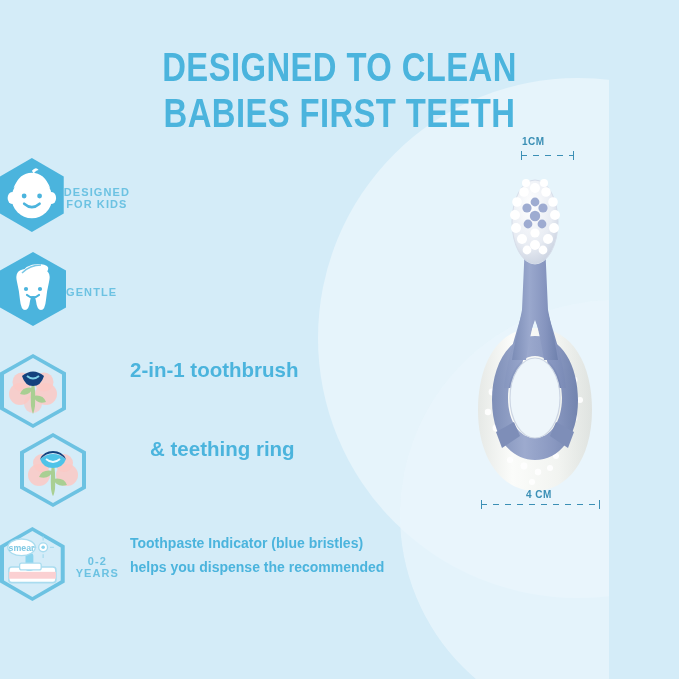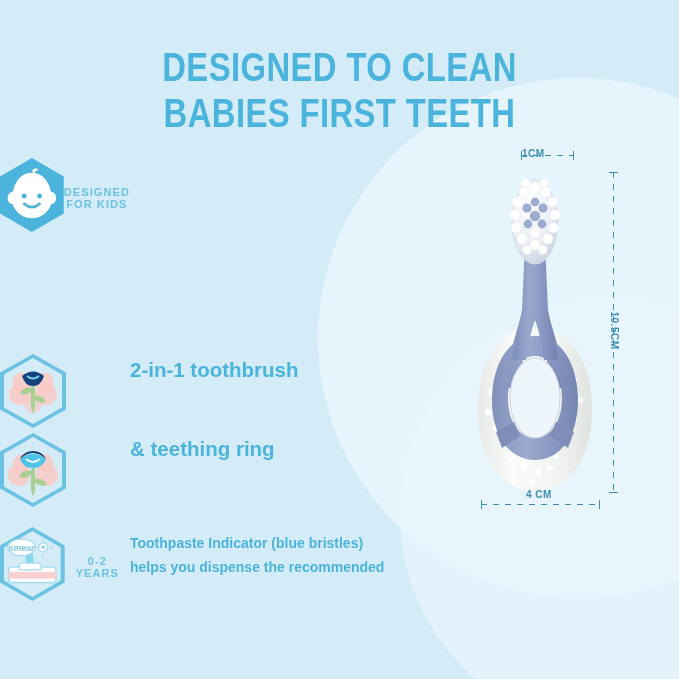--- a/index.html
+++ b/index.html
@@ -3,21 +3,21 @@
 <meta charset="utf-8">
 <style>
   html,body{margin:0;padding:0;}
   body{
     width:679px;height:679px;
     background:#d4ecf8;
     font-family:"Liberation Sans", sans-serif;
     overflow:hidden;
     position:relative;
   }
-  #stage{position:absolute;inset:0;width:679px;height:679px;overflow:hidden;}
+  #stage{position:absolute;inset:0;width:609px;height:679px;overflow:hidden;}
 
   
   .halo{
     position:absolute;
     left:318px;top:78px;
     width:520px;height:520px;
     border-radius:50%;
     background:#e6f4fb;
     filter:blur(0.6px);
   }
@@ -146,20 +146,34 @@
         </svg>
       </div>
       <div class="badge-label">
         <div>DESIGNED</div>
         <div>FOR KIDS</div>
       </div>
     </div>
   </div>
 
   <div class="row" style="top:252px;">
+    <div class="badge-col">
+      <div class="hex">
+        <div class="hexbg"></div>
+        <svg class="hexinner" viewBox="0 0 66 74">
+          <path d="M17 30 q-3 -12 8 -13 q8 0 8 4 q0 -4 8 -4 q11 1 8 13 q-2 8 -3 18 q-1 10 -5 10 q-4 0 -5 -9 q-1 -5 -3 -5 q-2 0 -3 5 q-1 9 -5 9 q-4 0 -5 -10 q-1 -10 -3 -18 z" fill="#ffffff"></path>
+          <circle cx="26" cy="37" r="2.1" fill="#4bb4dd"></circle>
+          <circle cx="40" cy="37" r="2.1" fill="#4bb4dd"></circle>
+          <path d="M27 43 Q33 48 39 43" stroke="#4bb4dd" stroke-width="2.2" fill="none" stroke-linecap="round"></path>
+          <path d="M20 23 q6 -12 20 -11 q10 1 8 6 q-3 7 -14 8 q-9 1 -14 -3 z" fill="#ffffff"></path>
+          <path d="M22 21 q8 -8 19 -8" stroke="#4bb4dd" stroke-width="1.5" fill="none" opacity=".75"></path>
+        </svg>
+      </div>
+      <div class="badge-label">GENTLE</div>
+    </div>
   </div>
 
   <div class="row" style="top:354px;">
     <div class="badge-col">
       <div class="hex">
         <div class="hexline"></div>
         <svg class="hexinner" viewBox="0 0 66 74">
           <circle cx="20" cy="40" r="11" fill="#fbc9c4" opacity=".85"></circle>
           <circle cx="46" cy="40" r="11" fill="#fbc9c4" opacity=".85"></circle>
           <circle cx="22" cy="28" r="9.5" fill="#fbc9c4" opacity=".85"></circle>
@@ -171,21 +185,21 @@
           <path d="M22 22 q11 -9 22 0 q-3 10 -11 10 q-8 0 -11 -10 z" fill="#13427e"></path>
           <path d="M27 22 q6 5 12 0" stroke="#7fd1e8" stroke-width="2" fill="none"></path>
         </svg>
       </div>
     </div>
     <div class="feature-text">
       <div>2-in-1 toothbrush</div>
     </div>
   </div>
 
-  <div class="row" style="top:433px;">
+  <div class="row" style="top:433px;padding-left:20px;">
     <div class="badge-col">
       <div class="hex">
         <div class="hexline"></div>
         <svg class="hexinner" viewBox="0 0 66 74">
           <circle cx="19" cy="42" r="11" fill="#fbc9c4" opacity=".85"></circle>
           <circle cx="47" cy="42" r="11" fill="#fbc9c4" opacity=".85"></circle>
           <circle cx="22" cy="30" r="9" fill="#fbc9c4" opacity=".85"></circle>
           <circle cx="44" cy="30" r="9" fill="#fbc9c4" opacity=".85"></circle>
           <path d="M33 24 q-3 16 -2 32 q1 6 2 7 q1 -1 2 -7 q1 -16 -2 -32 z" fill="#a9cf93"></path>
           <path d="M33 38 q-11 -2 -14 6 q10 3 14 -6 z" fill="#a9cf93"></path>
@@ -314,21 +328,21 @@
             <circle cx="73" cy="90" r="4.4"></circle>
           <circle cx="65" cy="73" r="4.6"></circle>
             <circle cx="56" cy="23" r="4"></circle>
           <circle cx="74" cy="23" r="4"></circle>
         </g>
       </g>
     </svg>
   </div>
 
   <div>
-    <div class="meas-label" style="left:522px;top:136px;margin-top:12px;">1CM</div>
+    <div class="meas-label" style="left:522px;top:136px;">1CM</div>
     <div class="dashline-h" style="left:521px;top:155px;width:52px;"></div>
     <div class="cap-v" style="left:521px;top:151px;"></div>
     <div class="cap-v" style="left:573px;top:151px;"></div>
   </div>
 
   <div>
     <div class="dashline-v" style="left:613px;top:172px;height:320px;"></div>
     <div class="cap-h" style="left:609px;top:172px;"></div>
     <div class="cap-h" style="left:609px;top:492px;"></div>
     <div class="vlabel" style="left:592px;top:325px;width:44px;text-align:center;">10.5CM</div>

